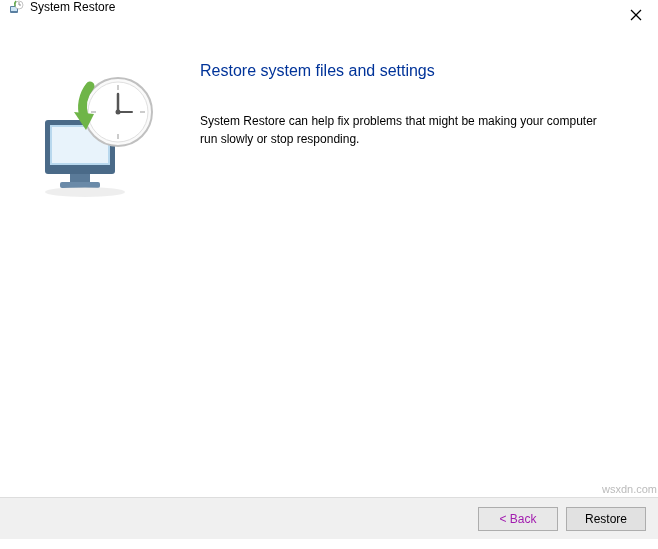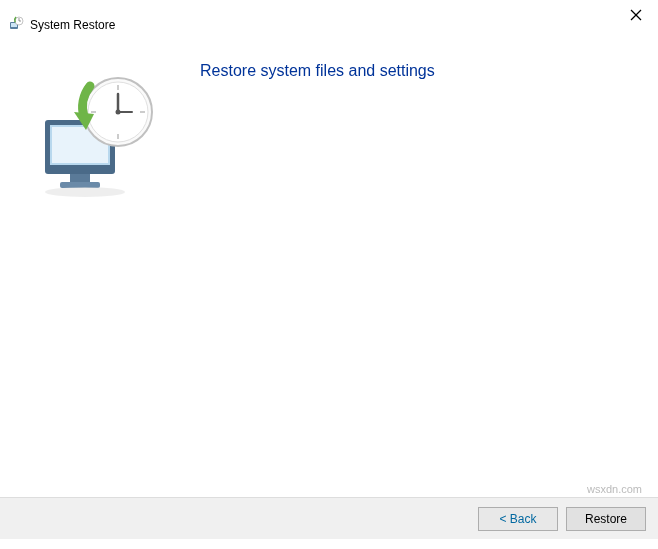--- a/index.html
+++ b/index.html
@@ -12,21 +12,21 @@
       font-size: 12px;
       background: #fff;
       width: 658px;
       height: 549px;
       overflow: hidden;
       position: relative;
     }
     .titlebar {
       height: 32px;
       display: flex;
-      align-items: flex-end;
+      align-items: flex-start;
       padding: 0 8px;
       background: #fff;
       position: relative;
     }
     .titlebar-icon {
       width: 16px;
       height: 16px;
       margin-right: 6px;
       display: flex;
       align-items: center;
@@ -100,31 +100,31 @@
       min-width: 80px;
       height: 24px;
       font-size: 12px;
       background: #e1e1e1;
       border: 1px solid #adadad;
       cursor: pointer;
       font-family: inherit;
       padding: 0 12px;
     }
     .btn:disabled {
-      color: #0369a1;
+      color: #a21caf;
       cursor: default;
       background: #e8e8e8;
     }
     .btn-highlighted {
       outline: 3px solid #ff0000;
       outline-offset: 1px;
     }
     .watermark {
       position: absolute;
-      right: 16px;
+      right: 1px;
       bottom: 54px;
       font-size: 11px;
       color: #bbb;
     }
   </style>
 </head>
 <body>
 
 <div class="titlebar">
   <span class="titlebar-icon">
@@ -171,20 +171,21 @@
         <line x1="88" y1="50" x2="102" y2="50" stroke="#555" stroke-width="2" stroke-linecap="round"></line>
         <circle cx="88" cy="50" r="2.5" fill="#555"></circle>
 
         <path d="M 60 24 A 34 34 0 0 0 54 55" stroke="#6fb548" stroke-width="9" fill="none" stroke-linecap="round"></path>
         <polygon points="44,50 64,52 56,68" fill="#6fb548"></polygon>
       </svg>
     </div>
   </div>
   <div class="right-panel">
     <h1 class="page-heading">Restore system files and settings</h1>
+    <p class="body-text">System Restore can help fix problems that might be making your computer run slowly or stop responding.</p>
   </div>
 </div>
 
 <div class="watermark">wsxdn.com</div>
 
 <div class="footer">
   <button class="btn" disabled="">&lt; Back</button>
   <button class="btn">Restore</button>
 </div>
 

